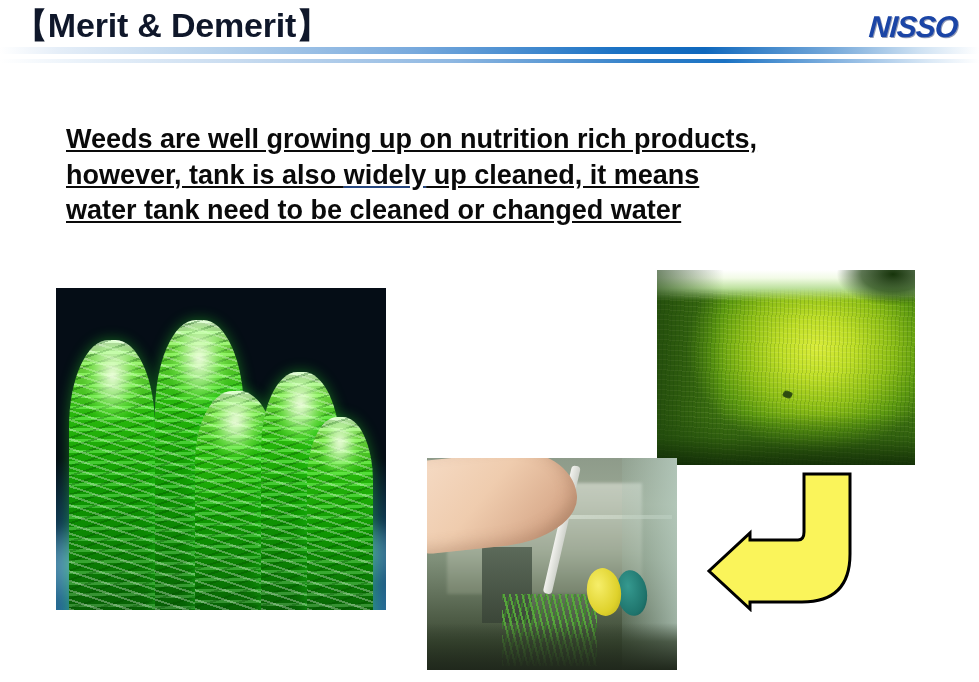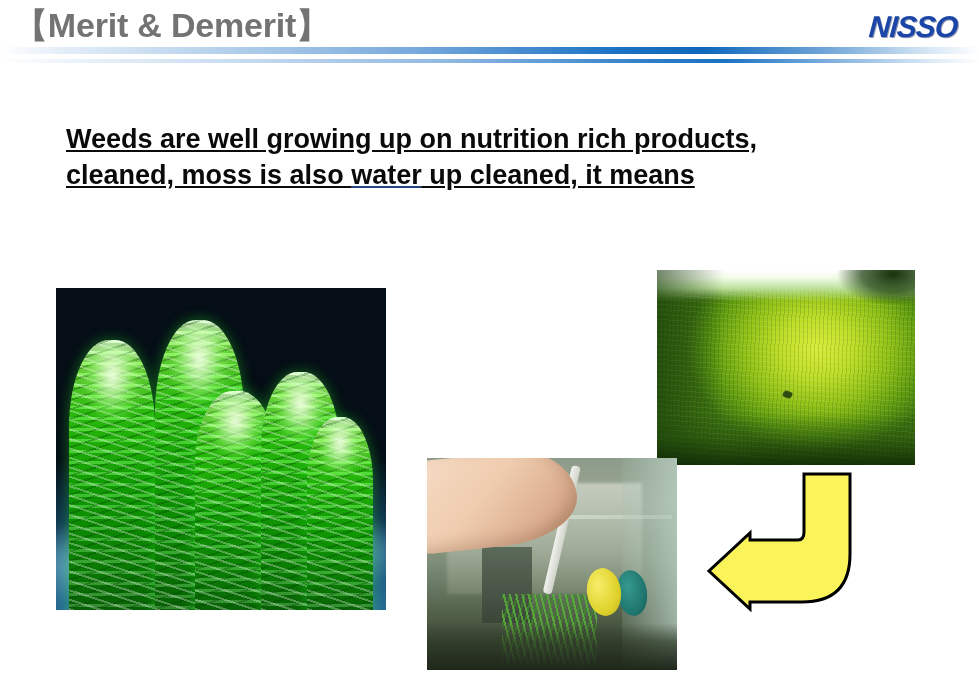--- a/index.html
+++ b/index.html
@@ -21,21 +21,21 @@
     left: 0; top: 0;
     width: 979px;
     height: 72px;
   }
   #slide-title {
     position: absolute;
     left: 14px;
     top: 4px;
     font-size: 34px;
     font-weight: bold;
-    color: #737373;
+    color: #0f172a;
     letter-spacing: -0.2px;
     white-space: nowrap;
     line-height: 42px;
   }
   #brand-logo {
     position: absolute;
     right: 22px;
     top: 10px;
     font-size: 30px;
     font-weight: bold;
@@ -293,21 +293,22 @@
 
 <div id="slide-header">
   <div id="slide-title">【Merit &amp; Demerit】</div>
   <div id="brand-logo">NISSO</div>
   <div class="rule" id="rule-thick"></div>
   <div class="rule" id="rule-thin"></div>
 </div>
 
 <div id="body-text">
   <span class="ln">Weeds are well growing up on nutrition rich products,</span>
-  <span class="ln"><span>cleaned, moss is also </span><span class="ul-word">water</span><span> up cleaned, it means</span></span>
+  <span class="ln"><span>however, tank is also </span><span class="ul-word">widely</span><span> up cleaned, it means</span></span>
+  <span class="ln">water tank need to be cleaned or changed water</span>
 </div>
 
 <div id="photo-plants">
   <div class="bg-water"></div>
   <div class="bg-rocks"></div>
   <div class="plant-stem" id="stem-1"></div>
   <div class="plant-stem" id="stem-2"></div>
   <div class="plant-stem" id="stem-3"></div>
   <div class="plant-stem" id="stem-4"></div>
   <div class="plant-stem" id="stem-5"></div>

